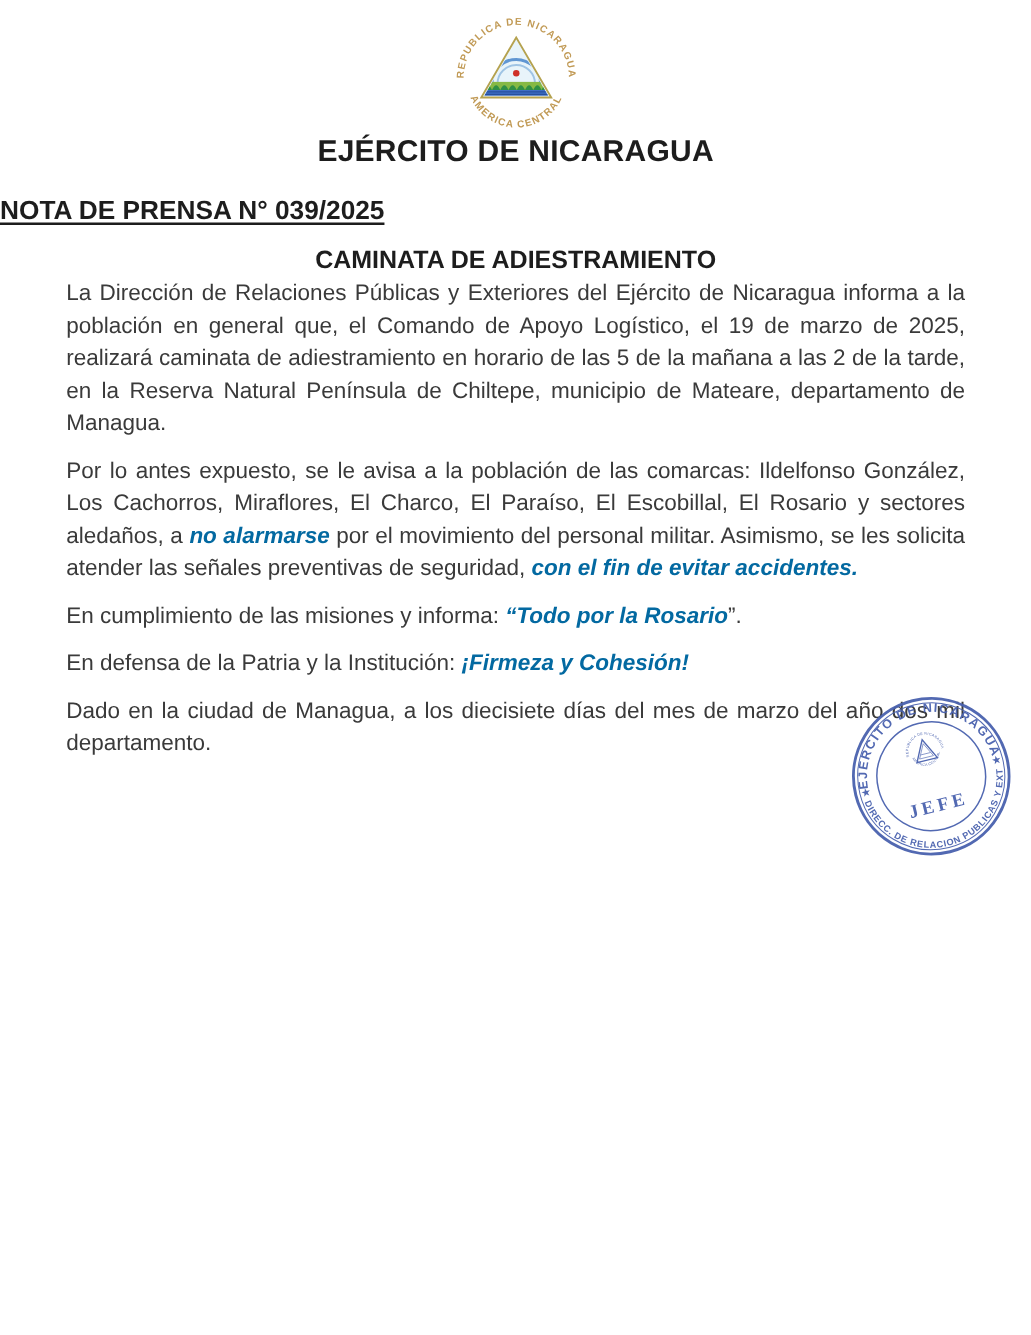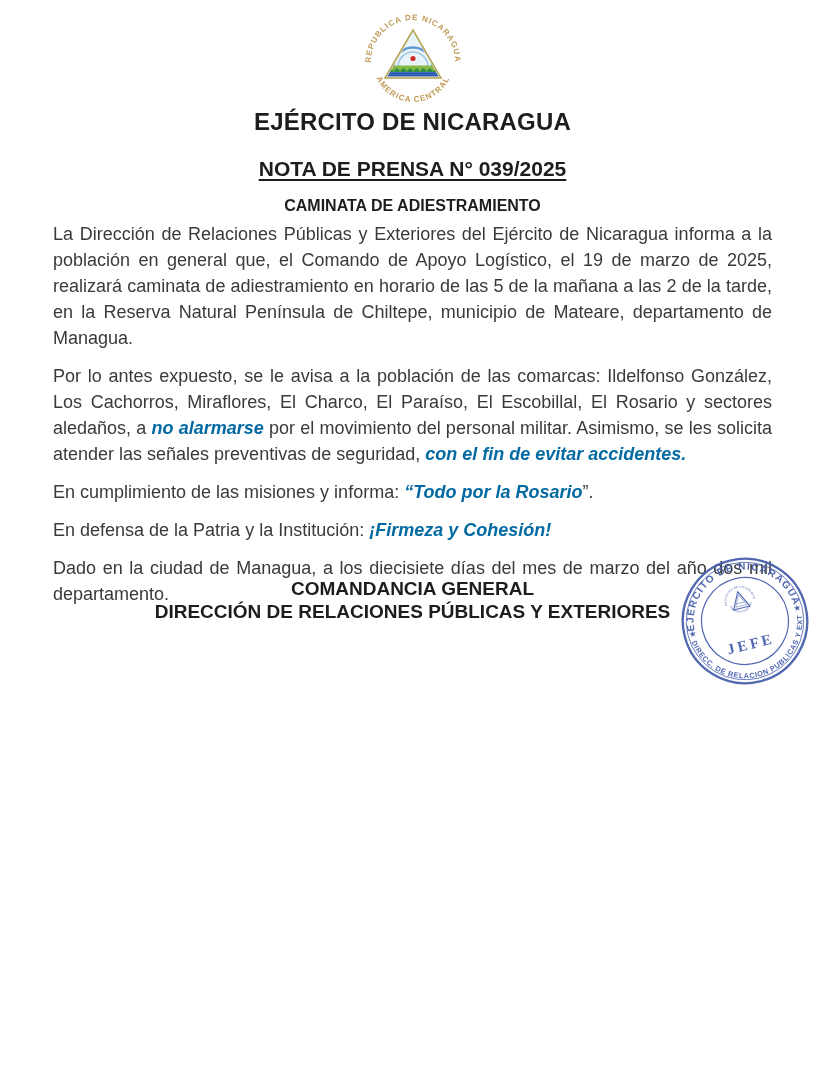--- a/index.html
+++ b/index.html
@@ -15,32 +15,32 @@
     position:absolute;left:349px;top:10px;width:128px;height:100px;
   }
   .doc-title{
     position:absolute;left:0;right:0;top:108px;
     text-align:center;
     font-size:24px;font-weight:bold;color:#1d1d1d;
     letter-spacing:0.2px;
   }
   .press-note{
     position:absolute;left:0;right:0;top:157px;
-    text-align:center;
+    text-align:left;
     font-size:21px;font-weight:bold;color:#1d1d1d;
   }
   .press-note span{
     text-decoration:underline;
     text-decoration-thickness:2px;
     text-underline-offset:3px;
   }
   .subject{
     position:absolute;left:0;right:0;top:197px;
     text-align:center;
-    font-size:16px;font-weight:bold;color:#1d1d1d;
+    font-size:20px;font-weight:bold;color:#1d1d1d;
   }
   .body-text{
     position:absolute;left:53px;top:221px;width:719px;
     font-size:18px;line-height:26px;color:#3a3a3a;
     text-align:justify;
   }
   .body-text p{margin:0 0 12px 0;}
   .bi{font-weight:bold;font-style:italic;color:#0369a1;}
   .footer{
     position:absolute;left:0;right:0;top:577px;
@@ -98,24 +98,20 @@
   <div class="subject">CAMINATA DE ADIESTRAMIENTO</div>
 
   <div class="body-text">
     <p>La Dirección de Relaciones Públicas y Exteriores del Ejército de Nicaragua informa a la población en general que, el Comando de Apoyo Logístico, el 19 de marzo de 2025, realizará caminata de adiestramiento en horario de las 5 de la mañana a las 2 de la tarde, en la Reserva Natural Península de Chiltepe, municipio de Mateare, departamento de Managua.</p>
     <p><span>Por lo antes expuesto, se le avisa a la población de las comarcas: Ildelfonso González, Los Cachorros, Miraflores, El Charco, El Paraíso, El Escobillal, El Rosario y sectores aledaños, a </span><span class="bi">no alarmarse</span><span> por el movimiento del personal militar. Asimismo, se les solicita atender las señales preventivas de seguridad, </span><span class="bi">con el fin de evitar accidentes.</span></p>
     <p><span>En cumplimiento de las misiones y informa: </span><span class="bi">“Todo por la Rosario</span><span>”.</span></p>
     <p><span>En defensa de la Patria y la Institución: </span><span class="bi">¡Firmeza y Cohesión!</span></p>
     <p>Dado en la ciudad de Managua, a los diecisiete días del mes de marzo del año dos mil departamento.</p>
   </div>
 
-  <div class="footer">
-    <div>COMANDANCIA GENERAL</div>
-    <div>DIRECCIÓN DE RELACIONES PÚBLICAS Y EXTERIORES</div>
-  </div>
 
   <svg class="seal" viewBox="0 0 160 160" xmlns="http://www.w3.org/2000/svg">
     <defs>
       <path id="sTop" d="M 29 90 A 52 52 0 1 1 131 90" fill="none"></path>
       <path id="sBottom" d="M 22 80 A 58 58 0 0 0 138 80" fill="none"></path>
       <path id="sInTop" d="M -13.2 3.5 A 13.6 13.6 0 1 1 13.2 3.5" fill="none"></path>
       <path id="sInBottom" d="M -12 0 A 12 12 0 0 0 12 0" fill="none"></path>
     </defs>
     <g transform="rotate(-14 80 80)" opacity="0.95">
       <circle cx="80" cy="80" r="63" fill="none" stroke="#4961ae" stroke-width="2.4"></circle>

